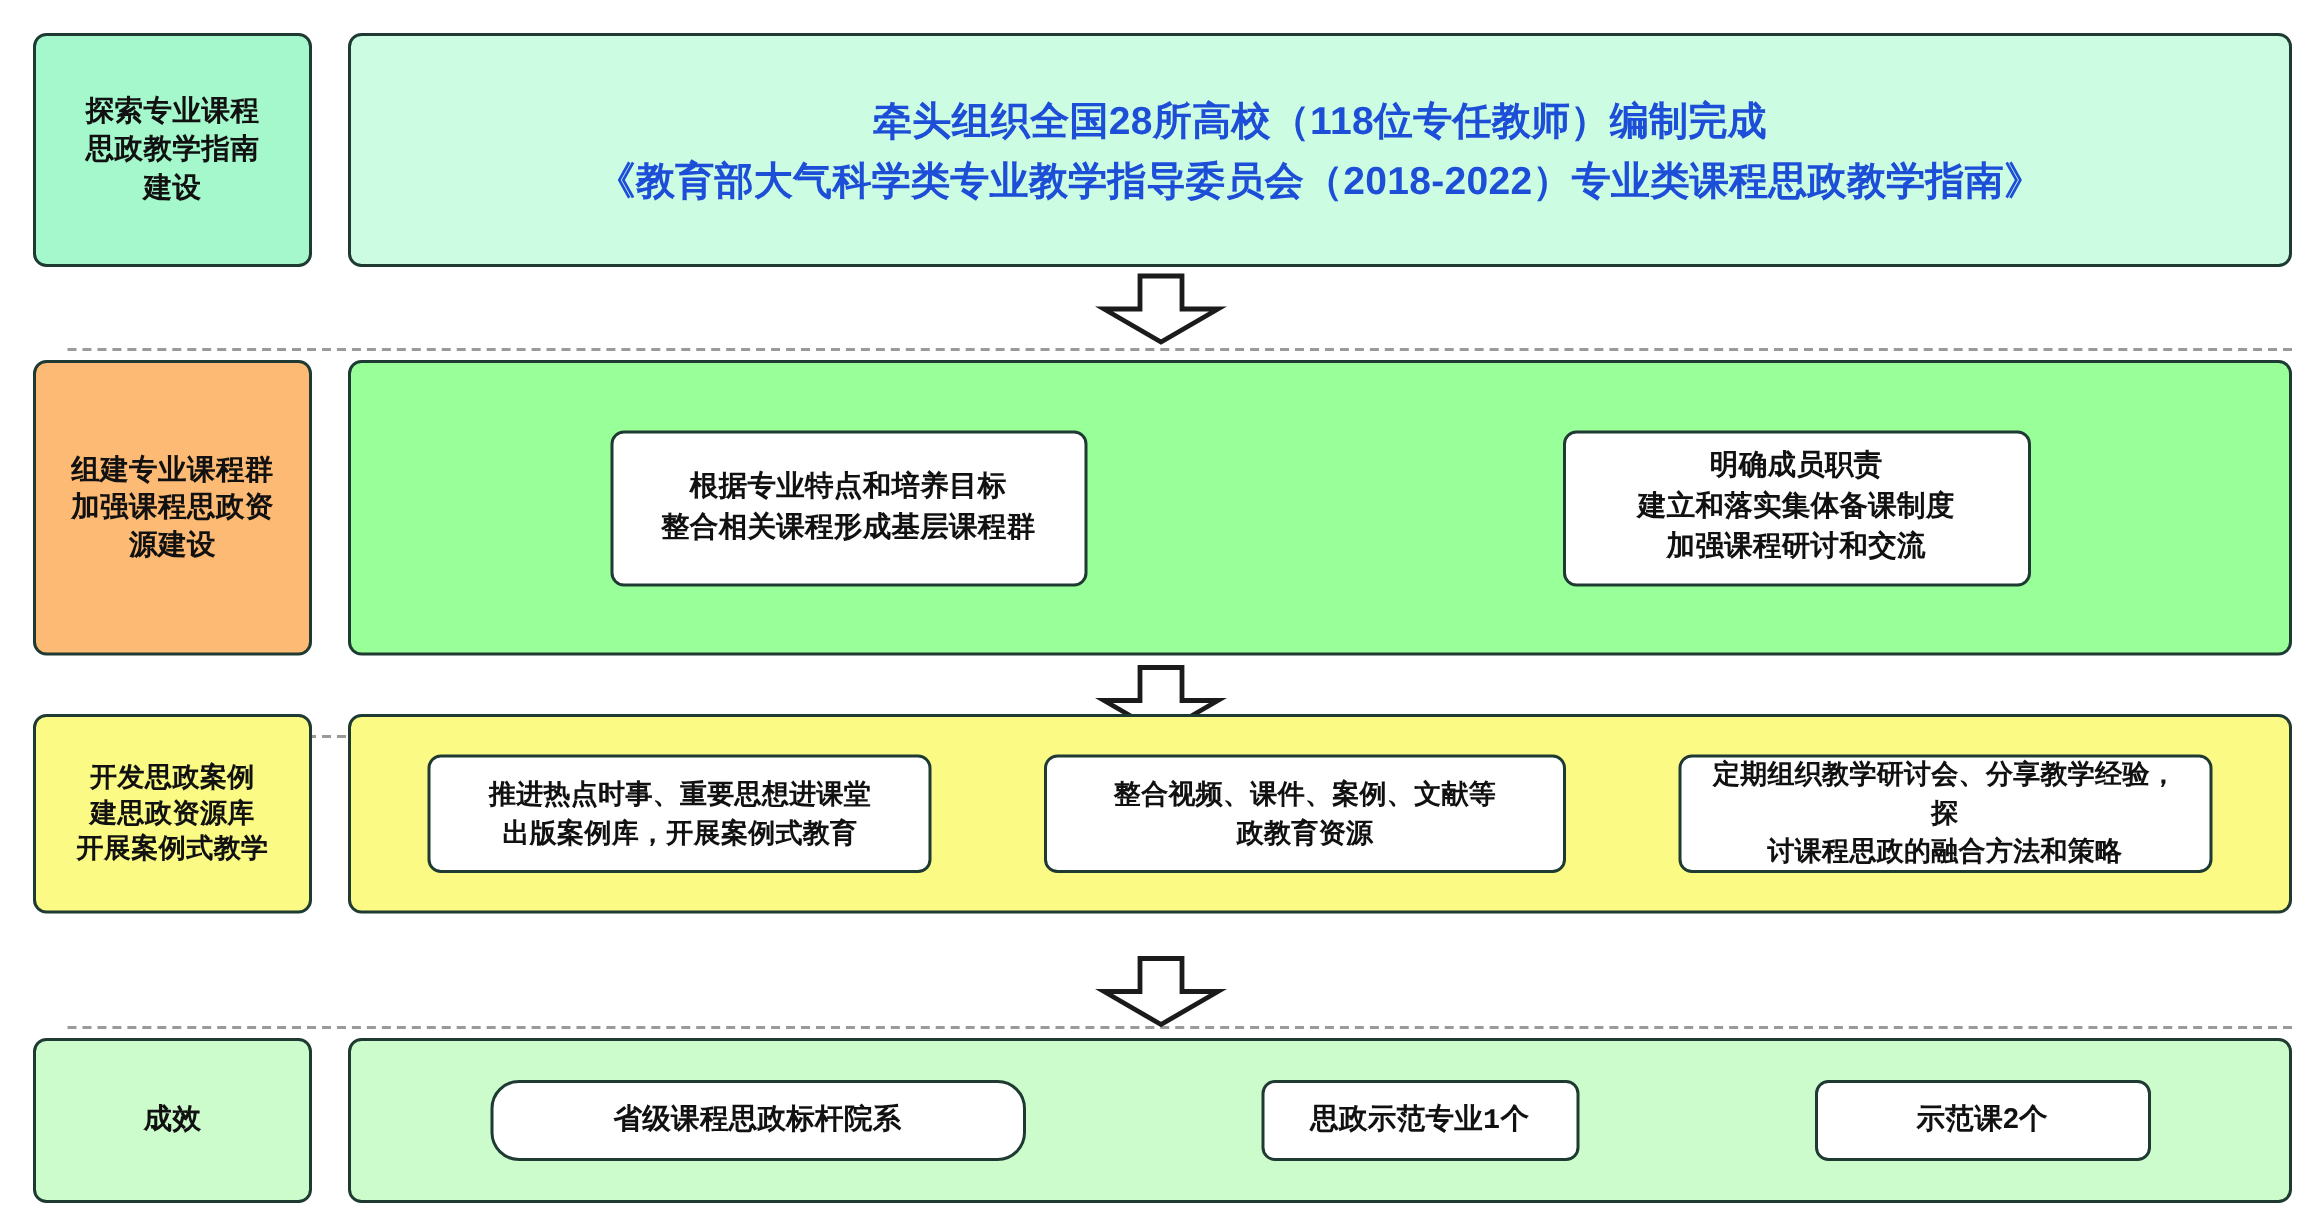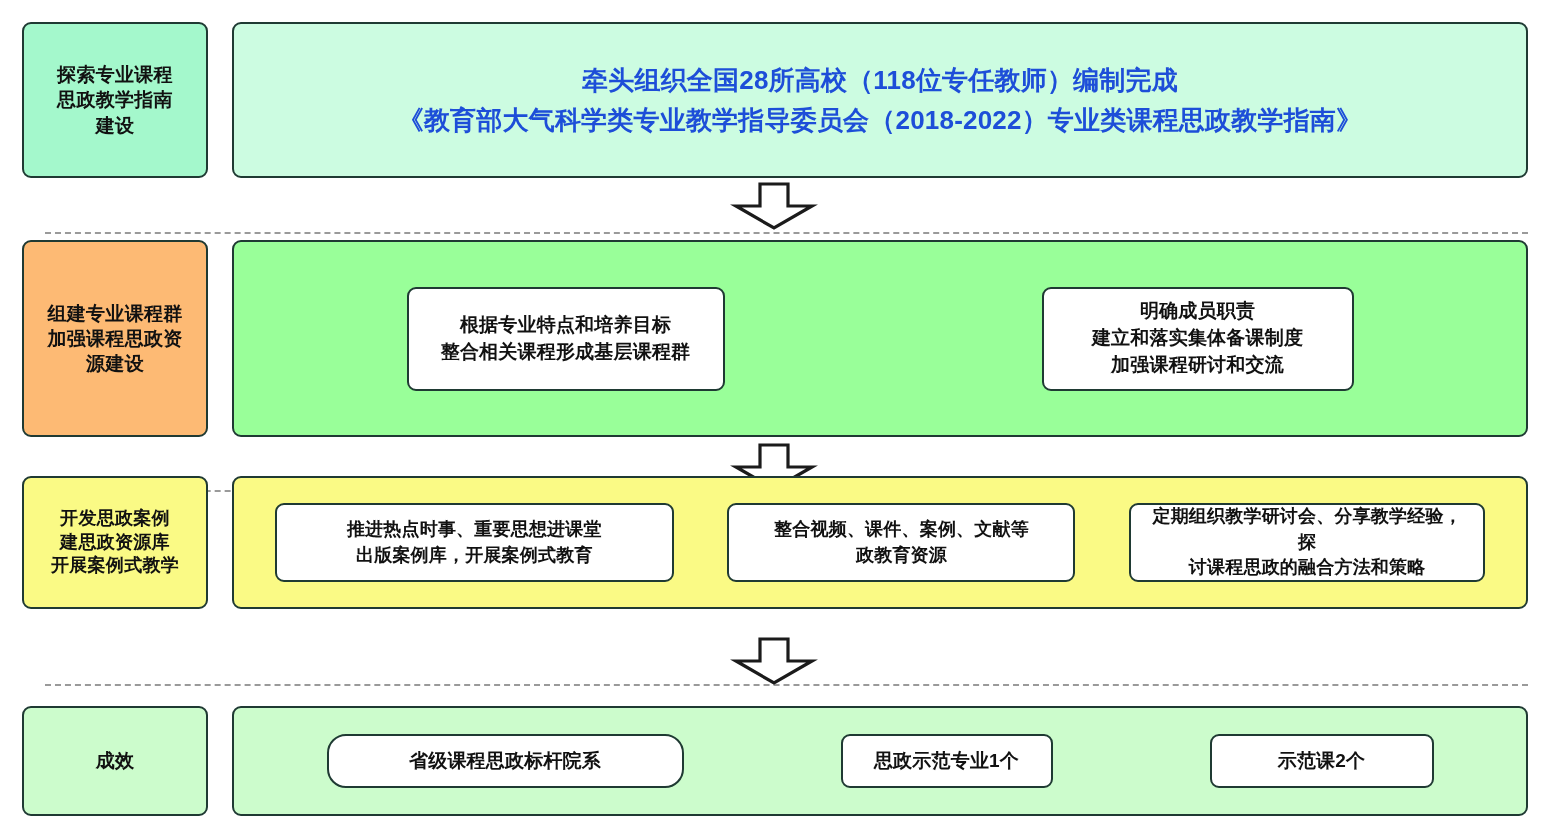--- a/index.html
+++ b/index.html
@@ -88,21 +88,21 @@
   
   #row3 { top: 476px; height: 133px; }
   #row3 .row-label { background: #fafa85; font-size: 18px; }
   #row3 .row-panel {
     background: #fafa85;
     justify-content: space-around;
     padding: 0 14px;
   }
 
   
-  #row4 { top: 692px; height: 110px; margin-top: 14px; }
+  #row4 { top: 692px; height: 110px; }
   #row4 .row-label { background: #ccfccc; }
   #row4 .row-panel {
     background: #ccfccc;
     justify-content: space-around;
     padding: 0 14px;
   }
 
   
   .item-box {
     background: #ffffff;
@@ -128,32 +128,32 @@
   #row2 .item-box.b0 { width: 318px; }
   #row2 .item-box.b1 { width: 312px; }
   #row2 .item-box.b2 { width: 350px; }
 
   #row3 .item-box {
     font-size: 18px;
     line-height: 1.42;
     height: 79px;
     padding: 4px 14px;
   }
-  #row3 .item-box.b0 { width: 399px; }
+  #row3 .item-box.b0 { width: 336px; }
   #row3 .item-box.b1 { width: 348px; }
   #row3 .item-box.b2 { width: 356px; }
 
   #row4 .item-box {
     font-size: 19px;
     line-height: 1.3;
     height: 54px;
     padding: 2px 14px;
   }
   #row4 .item-box.b0 { width: 357px; border-radius: 19px; }
-  #row4 .item-box.b1 { width: 212px; }
+  #row4 .item-box.b1 { width: 212px; font-family: Liberation Mono, monospace; }
   #row4 .item-box.b2 { width: 176px; }
   #row4 .item-box.b3 { width: 224px; }
 
   
   .separator {
     position: absolute;
     left: 45px;
     right: 19px;
     border-top: 2px dashed #9a9a9a;
     height: 0;

